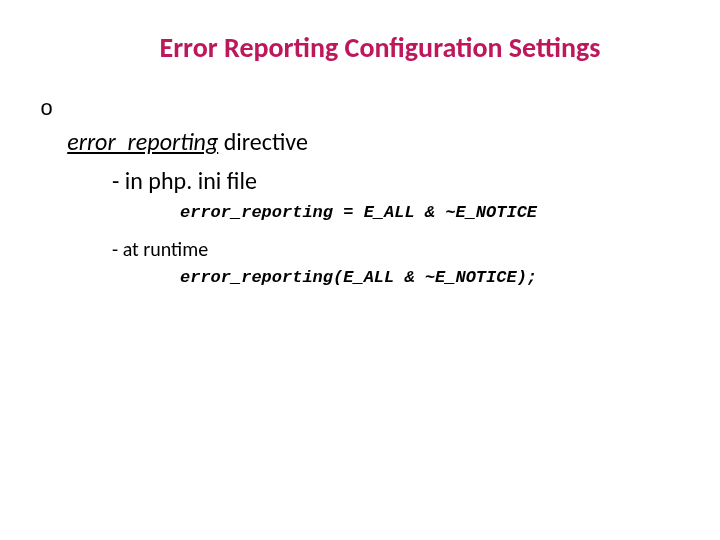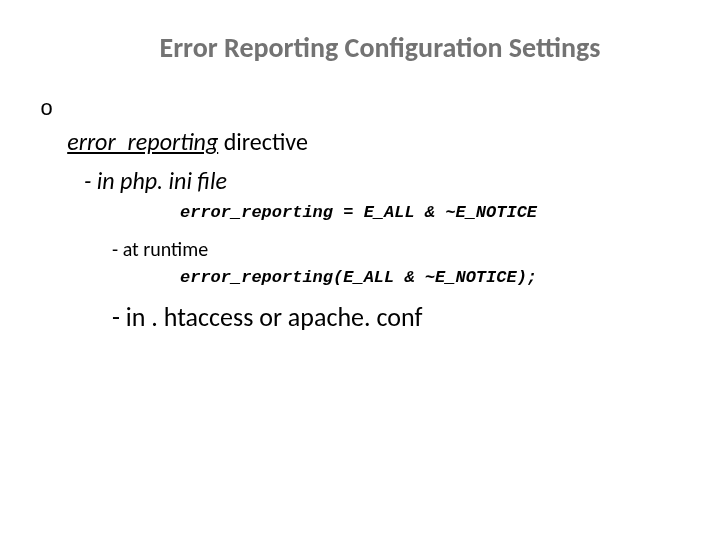--- a/index.html
+++ b/index.html
@@ -12,21 +12,21 @@
       height: 540px;
       background: #ffffff;
       font-family: Calibri, "Segoe UI", sans-serif;
       padding: 30px 40px;
       color: #000000;
     }
     .title {
       text-align: center;
       font-size: 28px;
       font-weight: bold;
-      color: #737373;
+      color: #be185d;
       margin-bottom: 30px;
       margin-left: 40px;
     }
     .bullet-wrap {
       display: flex;
       align-items: flex-start;
       margin-bottom: 8px;
     }
     .bullet-marker {
       font-size: 22px;
@@ -38,24 +38,23 @@
       font-size: 24px;
       line-height: 1.3;
       flex: 1;
     }
     .italic-underline {
       font-style: italic;
       text-decoration: underline;
     }
     .sub-item {
       font-size: 24px;
-      margin-left: 44px;
+      margin-left: 72px;
       margin-top: 6px;
       line-height: 1.3;
-      font-style: italic;
     }
     .sub-item-medium {
       font-size: 20px;
       margin-left: 72px;
       margin-top: 14px;
       line-height: 1.3;
     }
     .sub-item-large {
       font-size: 26px;
       margin-left: 72px;
@@ -89,14 +88,13 @@
   <div class="sub-item">- in php. ini file</div>
   <div class="code-line">error_reporting = E_ALL &amp; ~E_NOTICE</div>
 </div>
 
 <div>
   <div class="sub-item-medium">- at runtime</div>
   <div class="code-line">error_reporting(E_ALL &amp; ~E_NOTICE);</div>
 </div>
 
 <div>
-  <div class="sub-item-large">- in . htaccess or apache. conf</div>
 </div>
 
 </body></html>

